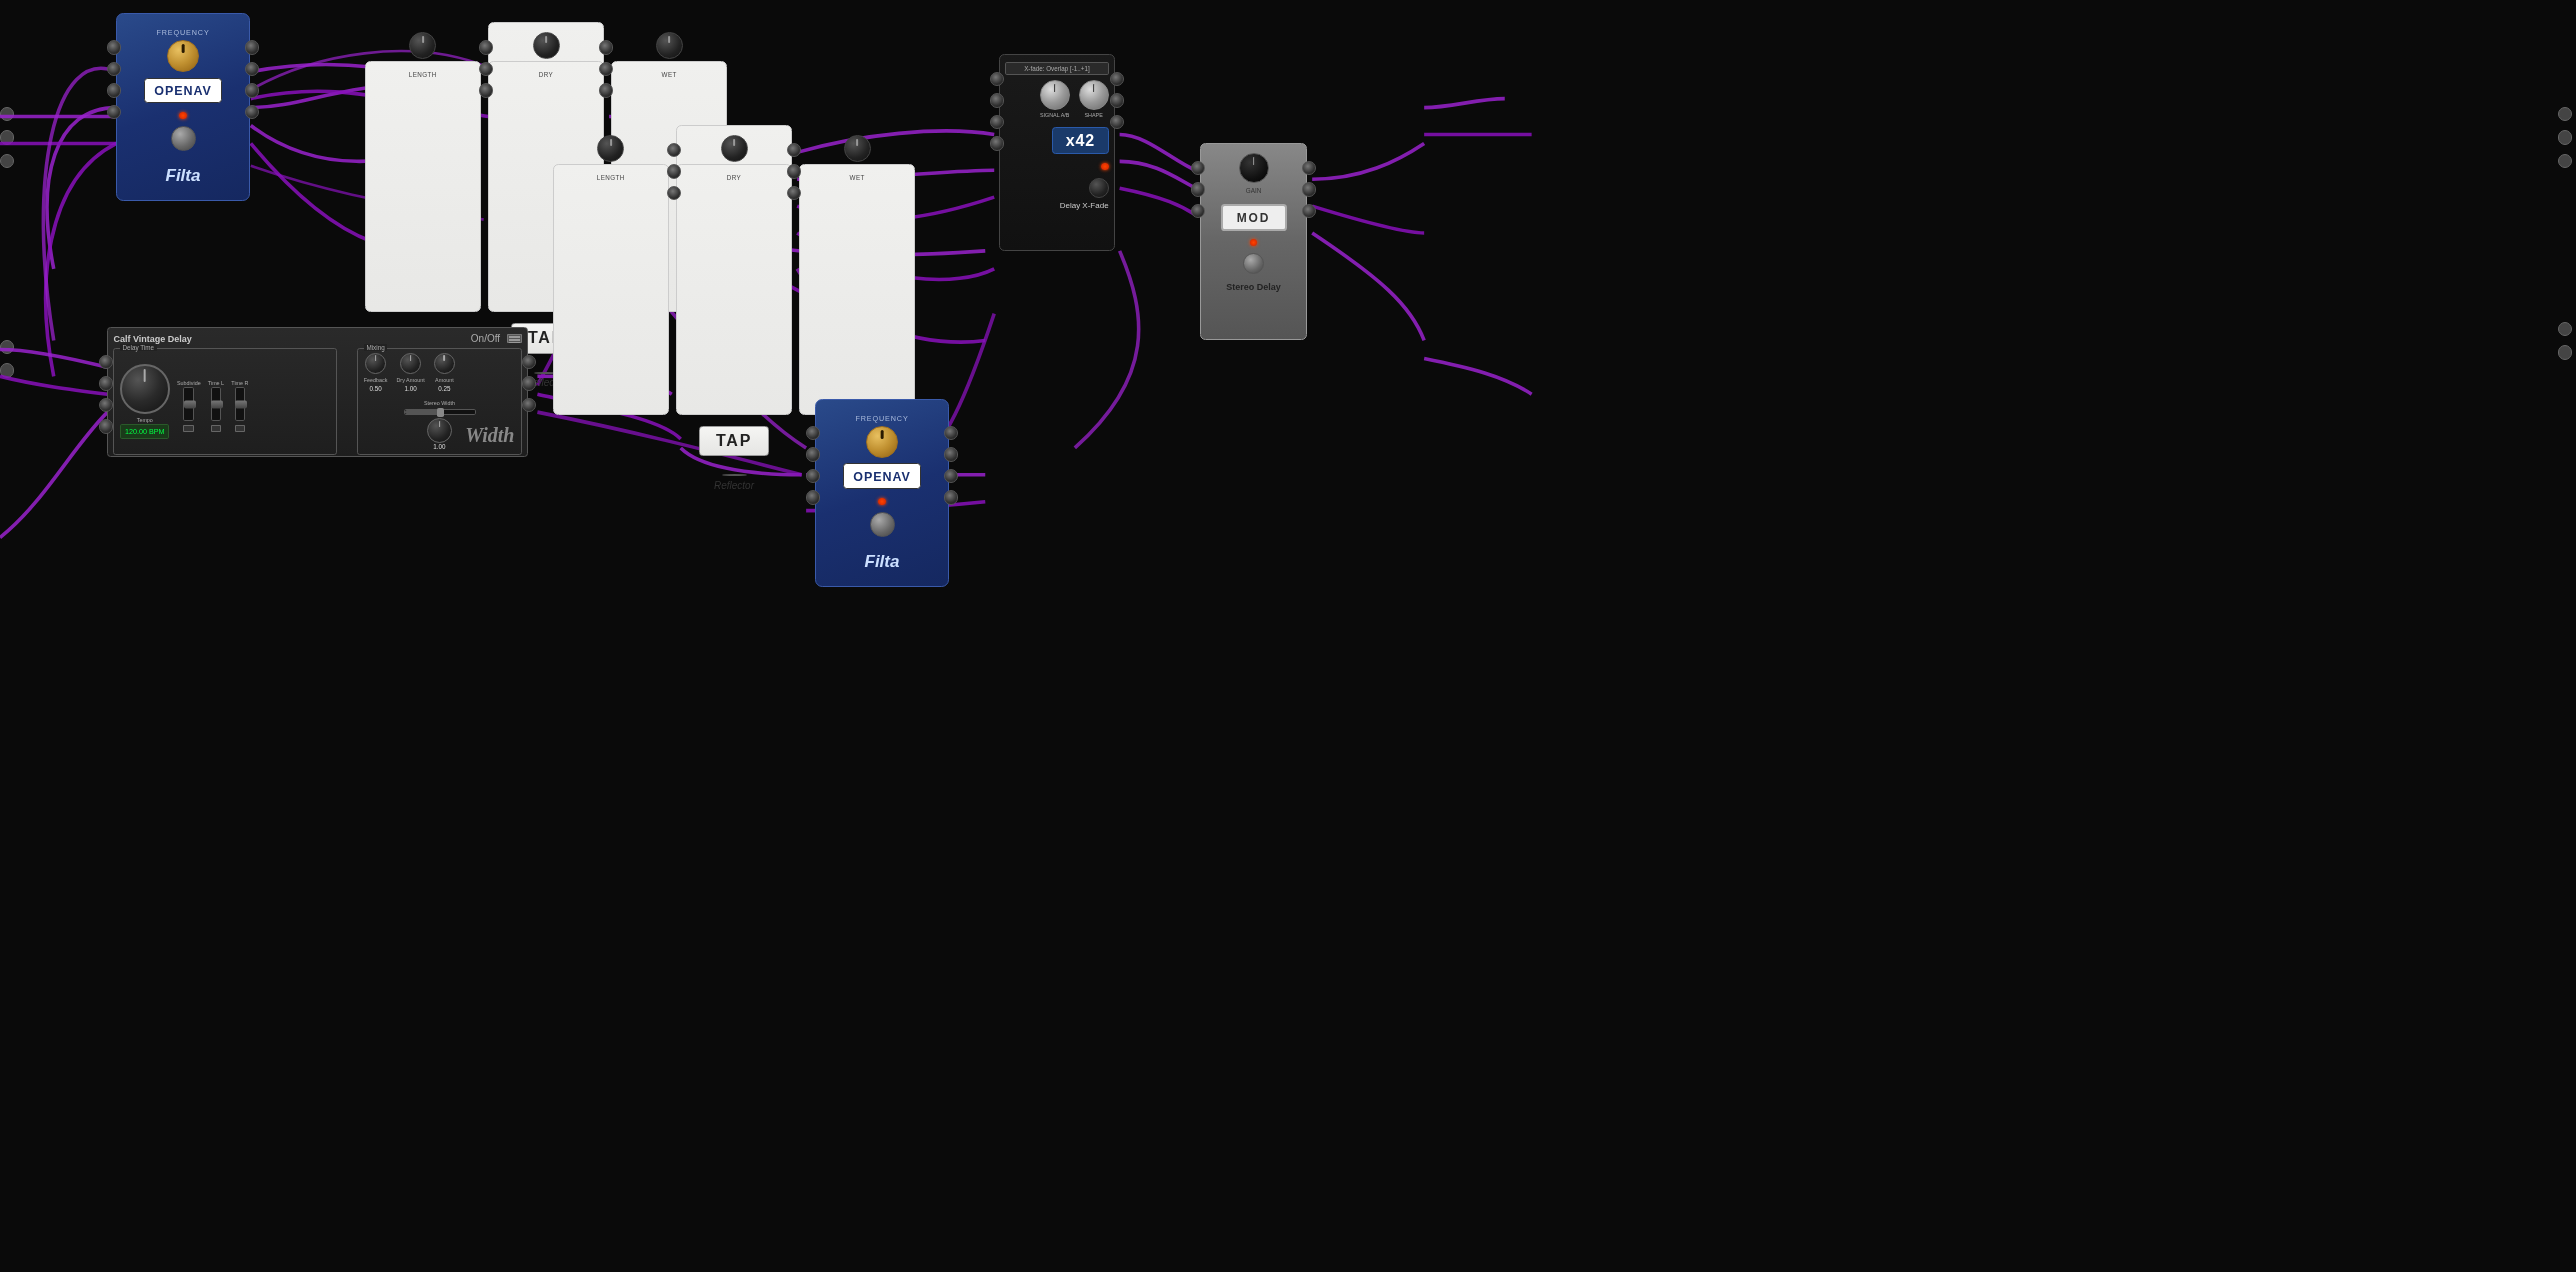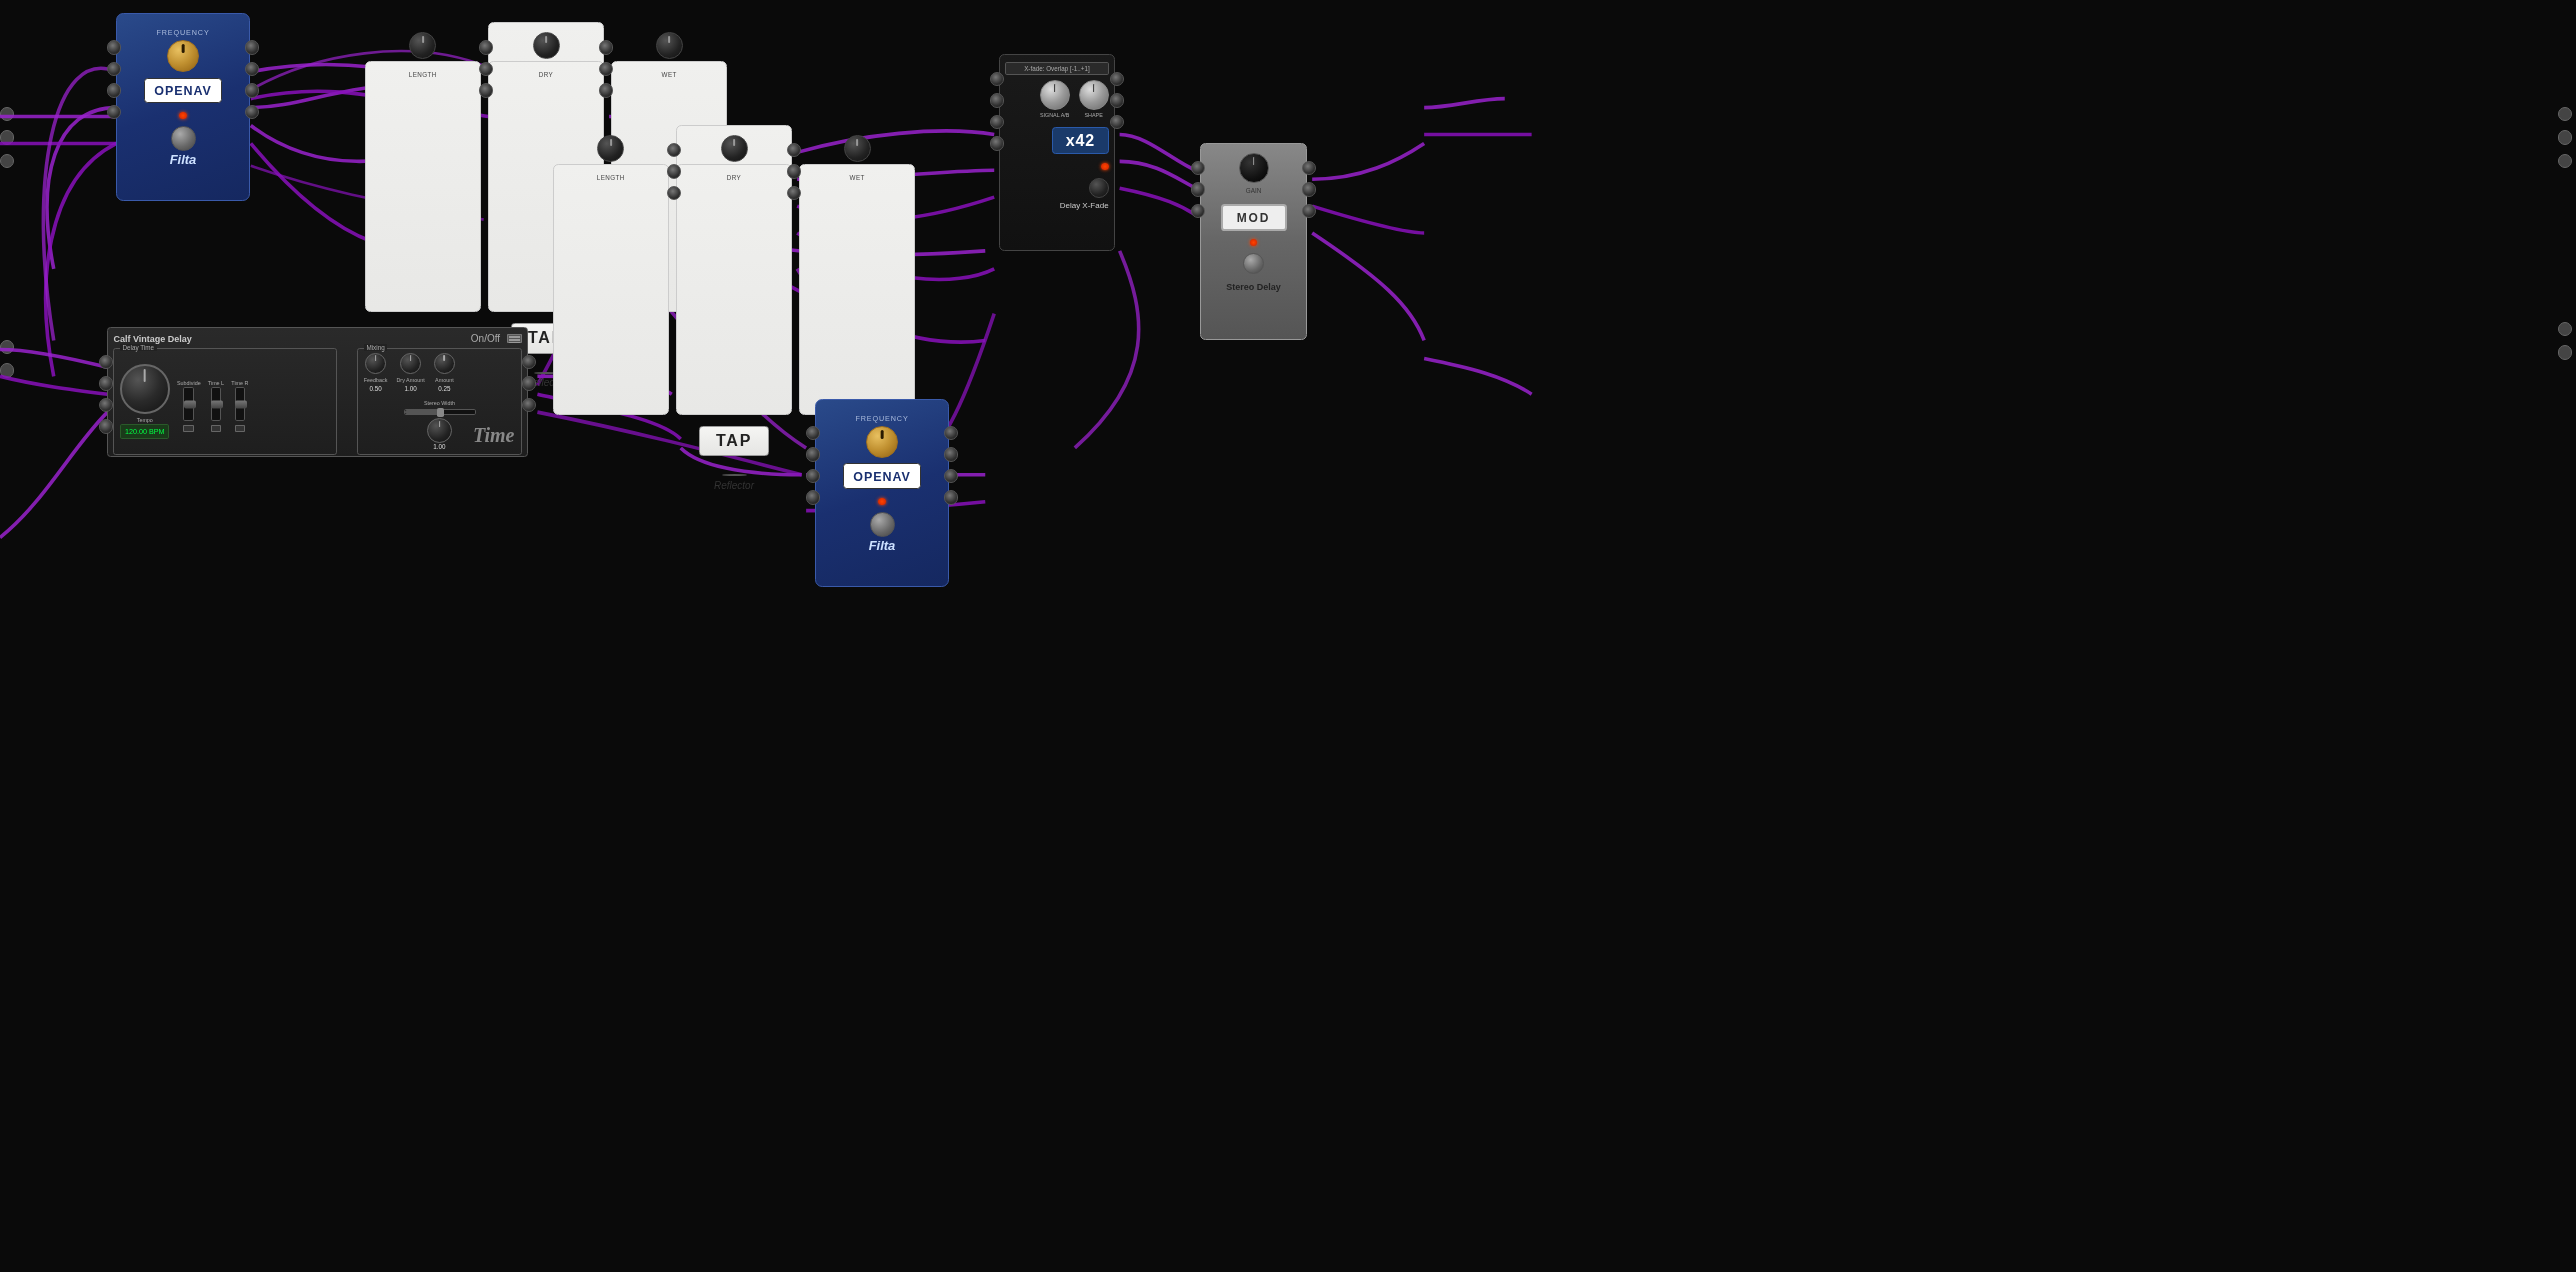--- a/index.html
+++ b/index.html
@@ -94,24 +94,24 @@
     }
     .footswitch {
       width: 25px;
       height: 25px;
       background: radial-gradient(circle at 35% 30%, #aaa, #666 60%, #444);
       border-radius: 50%;
       border: 1.8px solid #555;
       margin-top: 3.6px;
     }
     .pedal-name {
-      font-size: 13px;
+      font-size: 17px;
       font-weight: bold;
       color: #cce0ff;
-      margin-top: 1px;
+      margin-top: 15px;
       font-style: italic;
     }
 
     
     .reflector-pedal {
       width: 116px;
       height: 251px;
       background: linear-gradient(180deg, #f0f0ee 0%, #e8e8e6 100%);
       border-radius: 5.4px;
       border: 1.8px solid #ccc;
@@ -765,21 +765,21 @@
         <span class="mix-label">Stereo Width</span>
         <div style="width:72px; height:5.4px; background:#111; border:0.9px solid #555; border-radius:1.8px; position:relative; margin: 3.6px 0;">
           <div style="width:36px; height:100%; background:#555; border-radius:1.8px;"></div>
           <div style="width:7.2px; height:9px; background:#888; position:absolute; top:-1.8px; left:32px; border-radius:1.8px;"></div>
         </div>
         <div class="stereo-width-knob"></div>
         <span class="mix-value">1.00</span>
       </div>
     </div>
 
-    <div style="position:absolute; right:12.5px; bottom:9px; font-size:20px; color:#888; font-style:italic; font-weight:bold; font-family: serif;">Time</div>
+    <div style="position:absolute; right:12.5px; bottom:9px; font-size:20px; color:#888; font-style:italic; font-weight:bold; font-family: serif;">Width</div>
   </div>
 
   <div style="position:absolute; left:-9px; top:27px; display:flex; flex-direction:column; gap:7.2px;">
     <div class="port-jack"></div>
     <div class="port-jack"></div>
     <div class="port-jack"></div>
     <div class="port-jack"></div>
   </div>
   <div style="position:absolute; right:-9px; top:27px; display:flex; flex-direction:column; gap:7.2px;">
     <div class="port-jack"></div>

